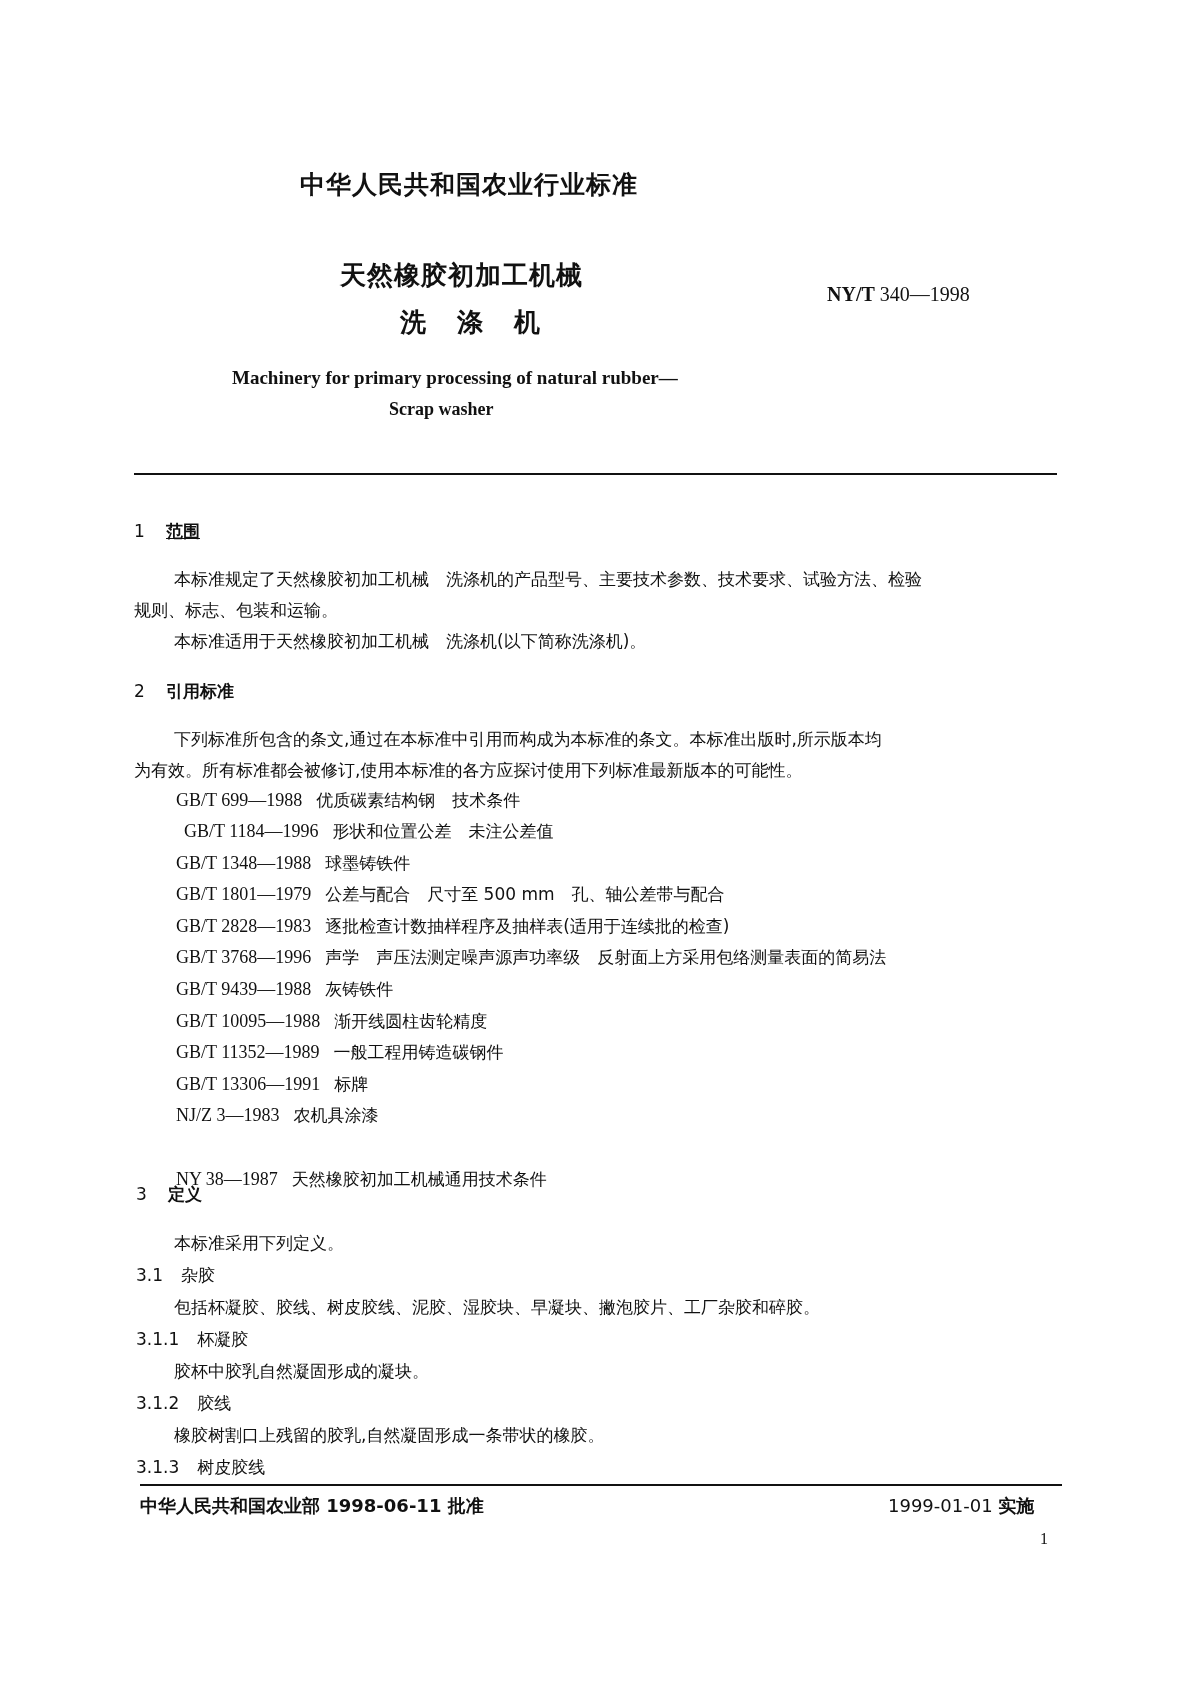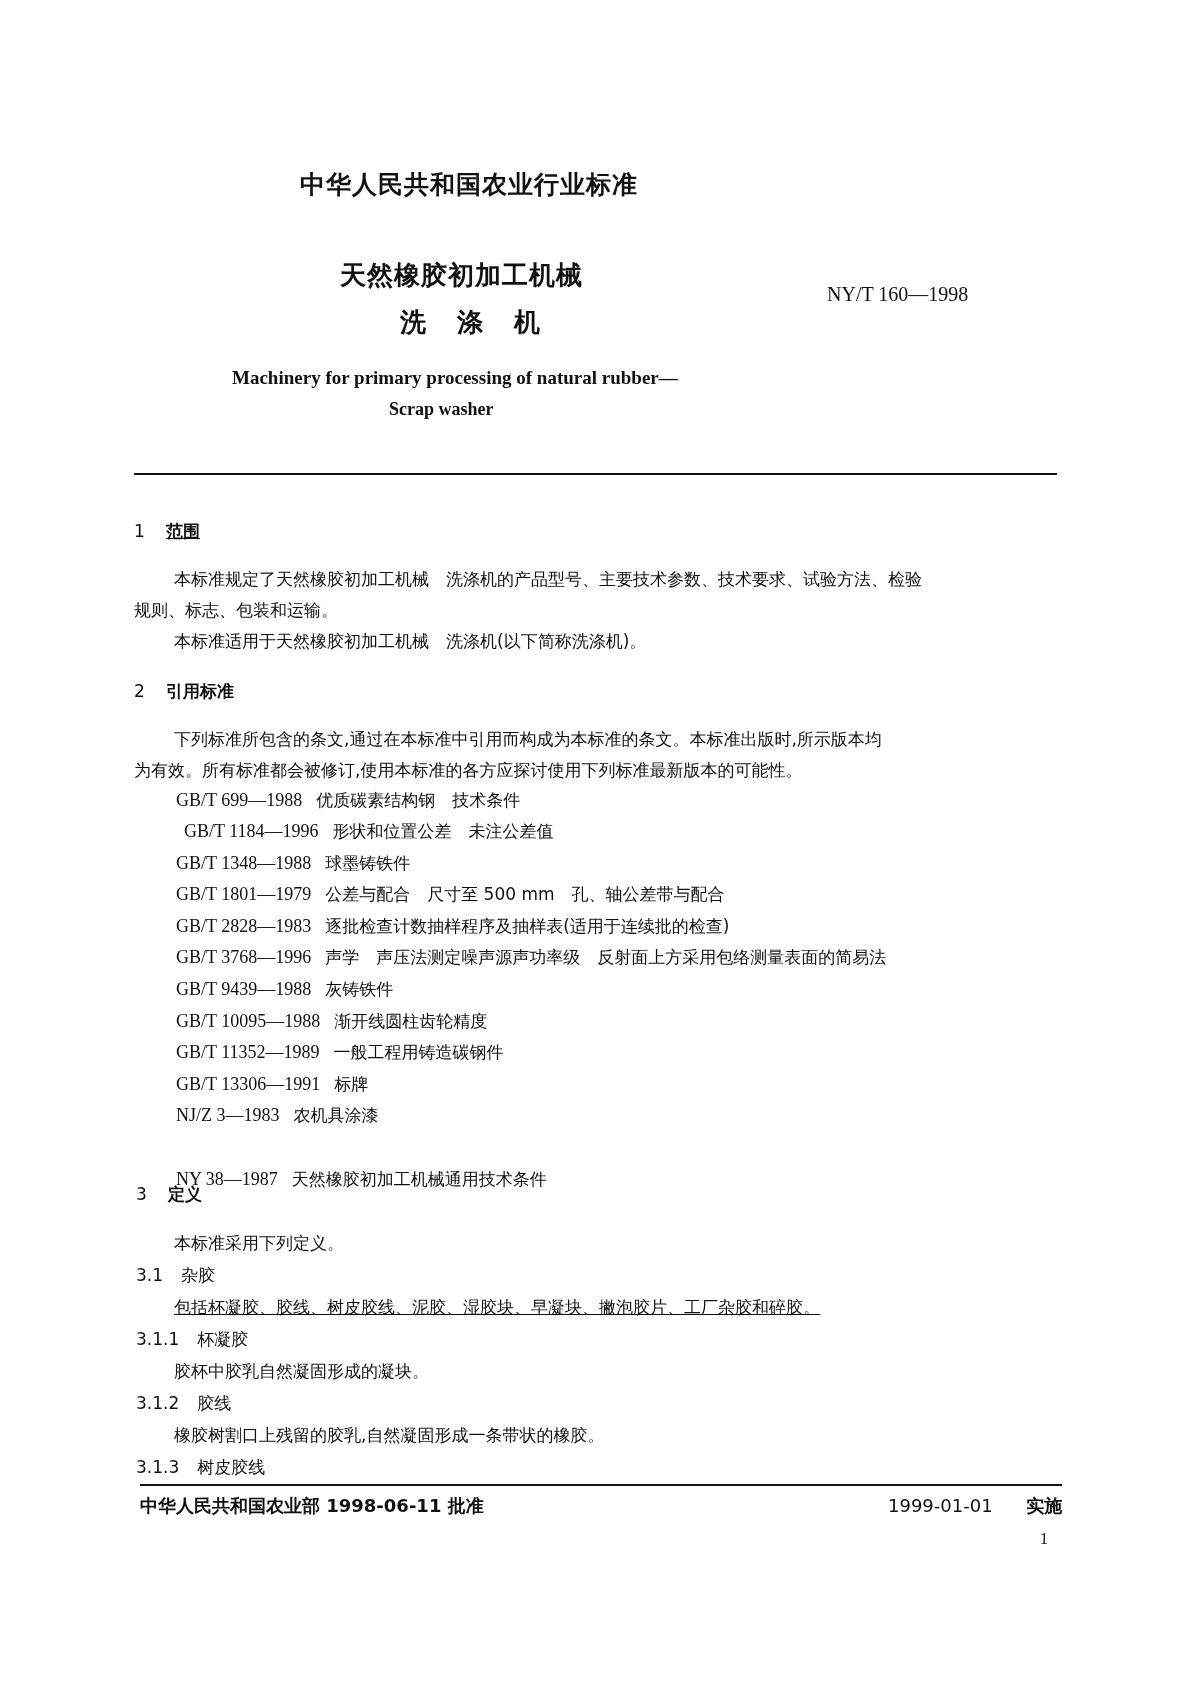--- a/index.html
+++ b/index.html
@@ -3,50 +3,50 @@
   <meta charset="utf-8">
   <style>
     html, body { margin: 0; padding: 0; background: #ffffff; }
     body { width: 1191px; height: 1684px; position: relative; overflow: hidden;
            font-family: "DejaVu Sans", "Liberation Sans", sans-serif; color: #111; }
     .abs { position: absolute; white-space: nowrap; }
     .header-org { left: 300px; top: 168px; font-size: 25px; font-weight: bold; letter-spacing: 1px; }
     .title-zh-1 { left: 340px; top: 258px; font-size: 26px; font-weight: bold; letter-spacing: 1px; }
     .title-zh-2 { left: 400px; top: 305px; font-size: 26px; font-weight: bold; word-spacing: 22px; }
     .std-code { left: 827px; top: 283px; font-size: 20px; font-family: "Liberation Serif", serif; }
-    .std-code b { font-weight: normal; }
+    .std-code b { font-weight: bold; }
     .title-en-1 { left: 232px; top: 367px; font-size: 19px; font-weight: bold; font-family: "Liberation Serif", serif; }
     .title-en-2 { left: 389px; top: 399px; font-size: 18px; font-weight: bold; font-family: "Liberation Serif", serif; }
     .rule { position: absolute; height: 2px; background: #111; }
     .rule-top { left: 134px; top: 473px; width: 923px; }
     .rule-bottom { left: 140px; top: 1484px; width: 922px; }
 
     .sec-head { font-size: 17px; }
     .sec-head .num { display: inline-block; width: 32px; }
     .sec-head .ttl { font-weight: bold; }
     .para { font-size: 17px; }
     .ref { font-size: 17px; }
     .ref .code { font-family: "Liberation Serif", serif; font-size: 18px; display: inline-block; margin-right: 14px; }
     .def-head { font-size: 17px; }
     .def-head .num { display: inline-block; margin-right: 18px; }
 
     .footer-left { left: 140px; top: 1494px; font-size: 18px; font-weight: bold; }
     .footer-right { left: 888px; top: 1494px; font-size: 18px; }
-    .footer-right .zh { font-weight: bold; margin-left: 28px; }
+    .footer-right .zh { font-weight: bold; }
     .page-num { left: 1040px; top: 1530px; font-size: 16px; font-family: "Liberation Serif", serif; }
   </style>
 </head>
 <body>
 
 <div class="abs header-org">中华人民共和国农业行业标准</div>
 <div class="abs title-zh-1">天然橡胶初加工机械</div>
 <div class="abs title-zh-2">洗 涤 机</div>
 <div class="abs std-code">
   <b>NY/T</b>
-  <span>160—1998</span>
+  <span>340—1998</span>
 </div>
 <div class="abs title-en-1">Machinery for primary processing of natural rubber—</div>
 <div class="abs title-en-2">Scrap washer</div>
 
 <div class="rule rule-top"></div>
 
 <div class="abs sec-head" style="left:134px; top:520px;text-decoration:underline;">
   <span class="num">1</span><span class="ttl">范围</span>
 </div>
 <div class="abs para" style="left:174px; top:568px;">本标准规定了天然橡胶初加工机械　洗涤机的产品型号、主要技术参数、技术要求、试验方法、检验</div>
@@ -97,21 +97,21 @@
 </div>
 
 <div class="abs sec-head" style="left:136px; top:1183px;">
   <span class="num">3</span><span class="ttl">定义</span>
 </div>
 <div class="abs para" style="left:174px; top:1232px;">本标准采用下列定义。</div>
 
 <div class="abs def-head" style="left:136px; top:1264px;">
   <span class="num">3.1</span><span>杂胶</span>
 </div>
-<div class="abs para" style="left:174px; top:1296px;text-decoration:underline;">包括杯凝胶、胶线、树皮胶线、泥胶、湿胶块、早凝块、撇泡胶片、工厂杂胶和碎胶。</div>
+<div class="abs para" style="left:174px; top:1296px;">包括杯凝胶、胶线、树皮胶线、泥胶、湿胶块、早凝块、撇泡胶片、工厂杂胶和碎胶。</div>
 
 <div class="abs def-head" style="left:136px; top:1328px;">
   <span class="num">3.1.1</span><span>杯凝胶</span>
 </div>
 <div class="abs para" style="left:174px; top:1360px;">胶杯中胶乳自然凝固形成的凝块。</div>
 
 <div class="abs def-head" style="left:136px; top:1392px;">
   <span class="num">3.1.2</span><span>胶线</span>
 </div>
 <div class="abs para" style="left:174px; top:1424px;">橡胶树割口上残留的胶乳,自然凝固形成一条带状的橡胶。</div>

